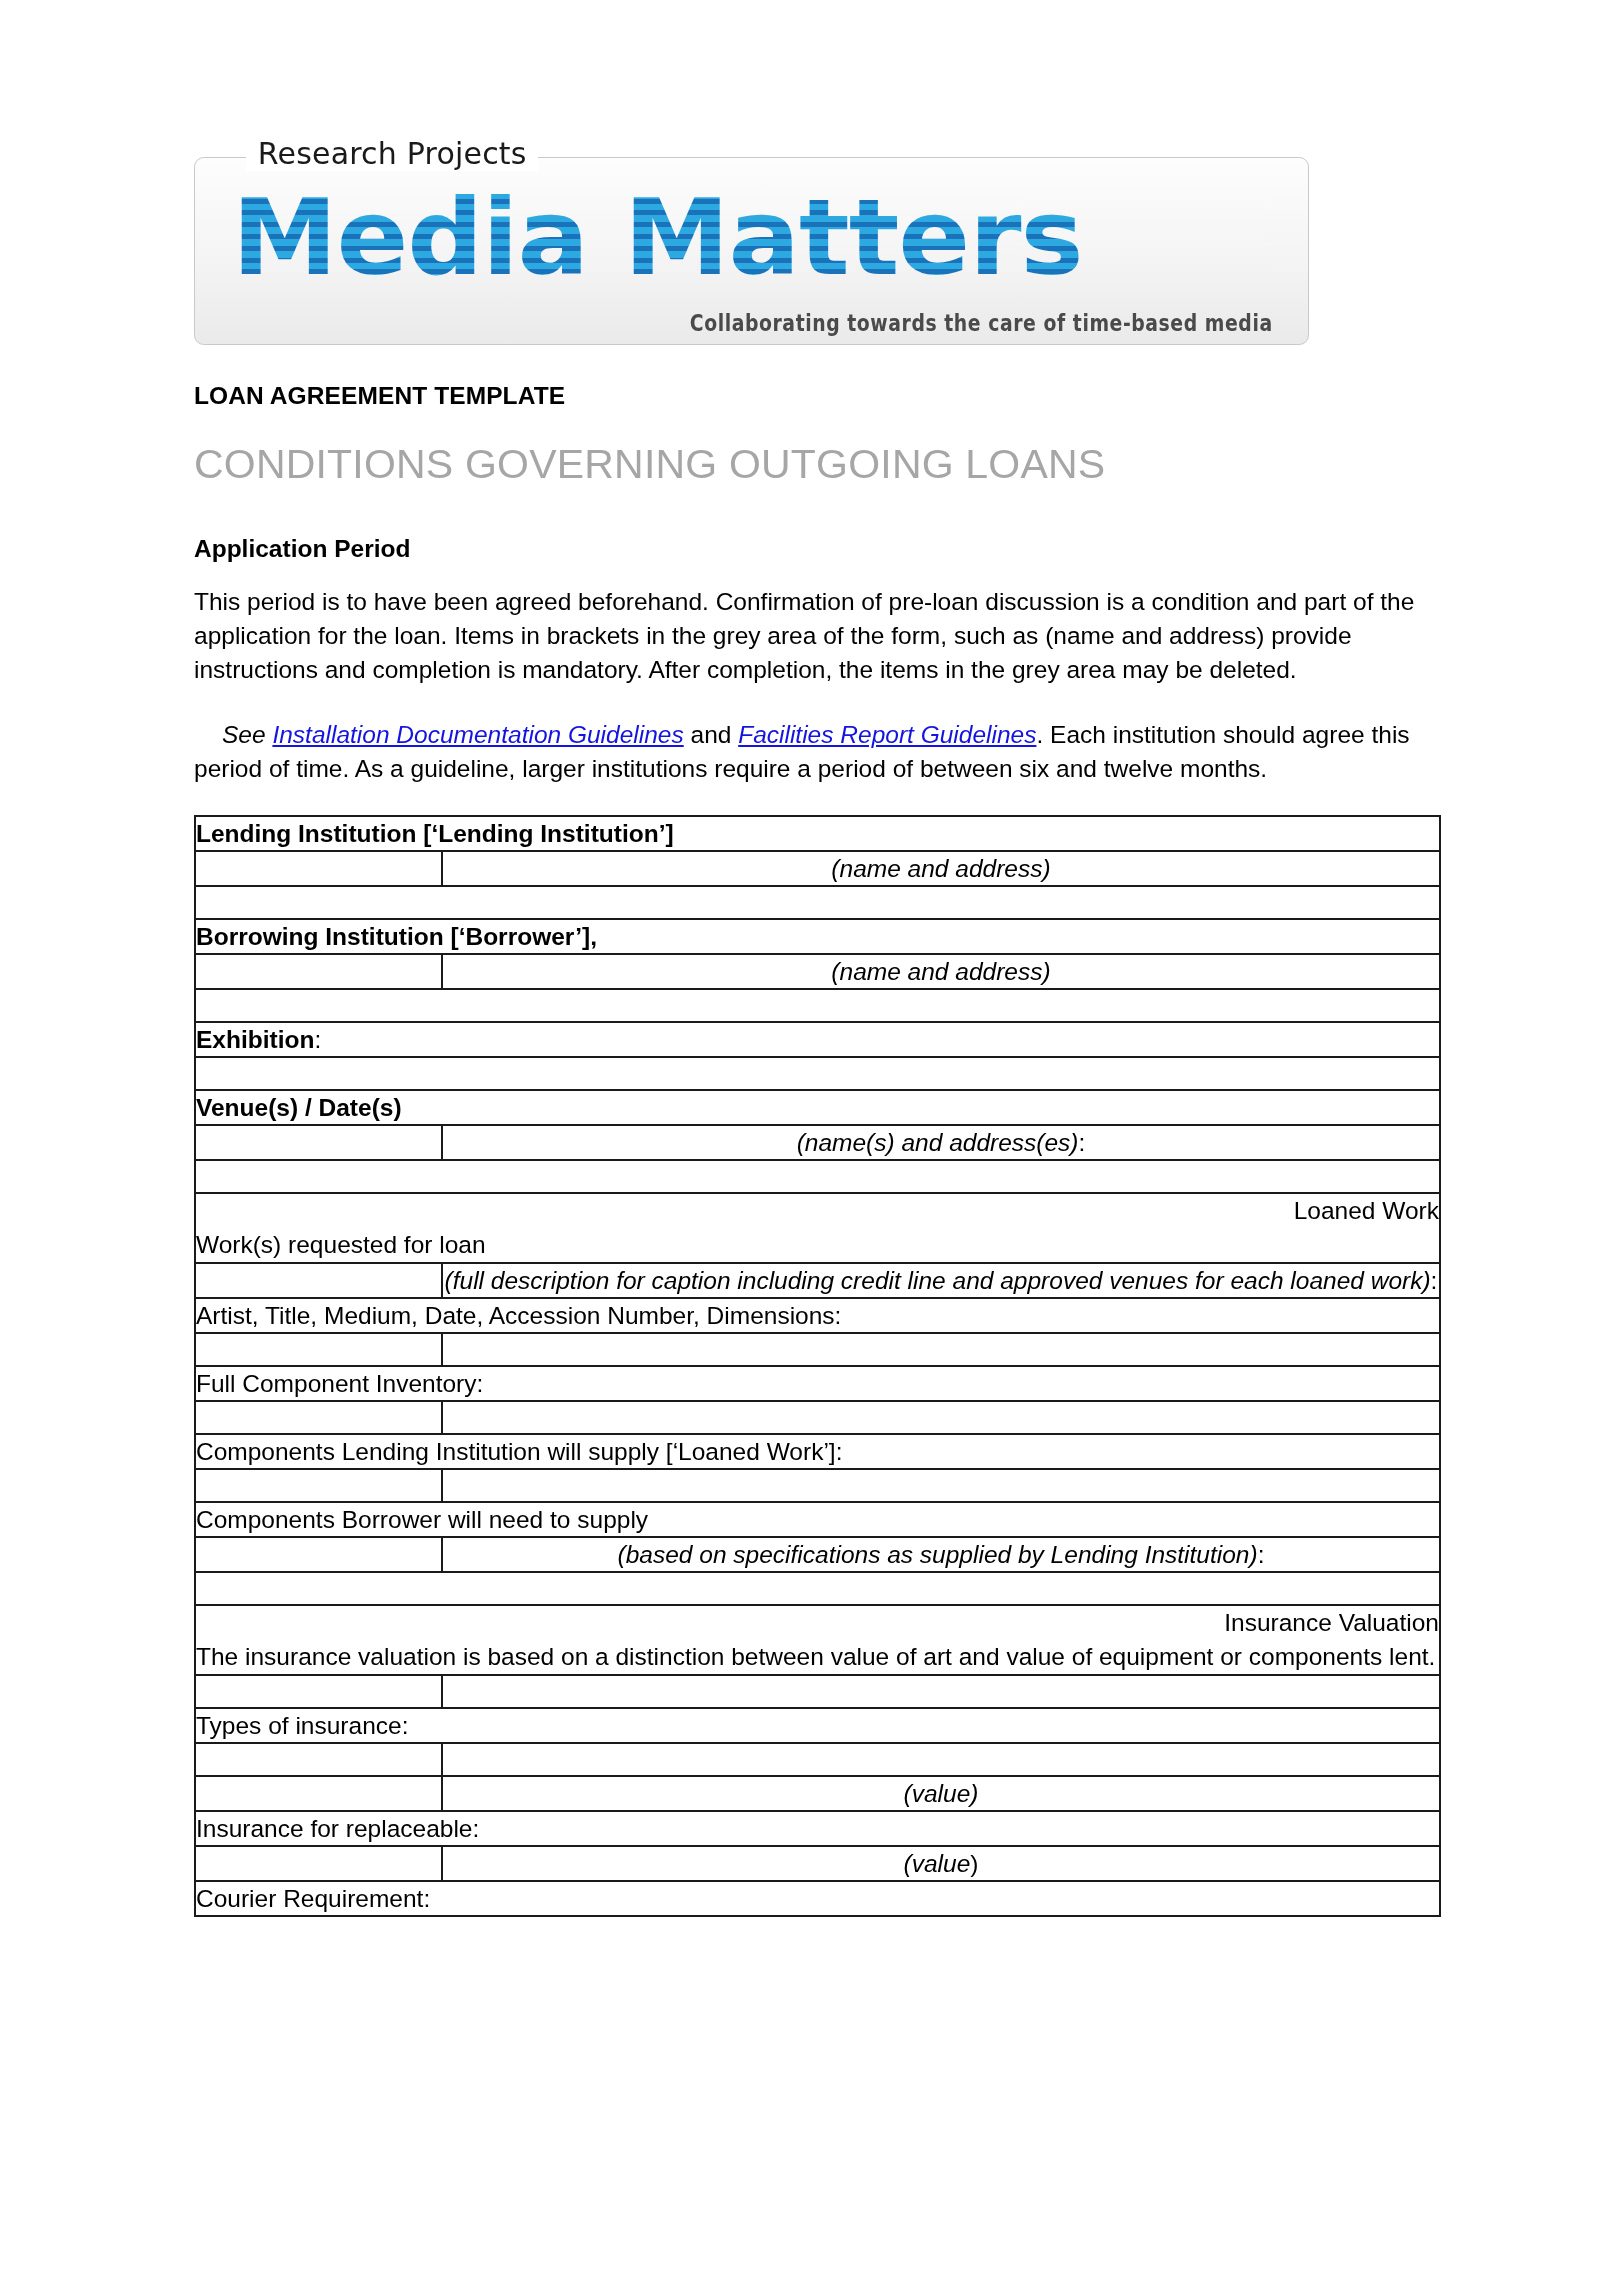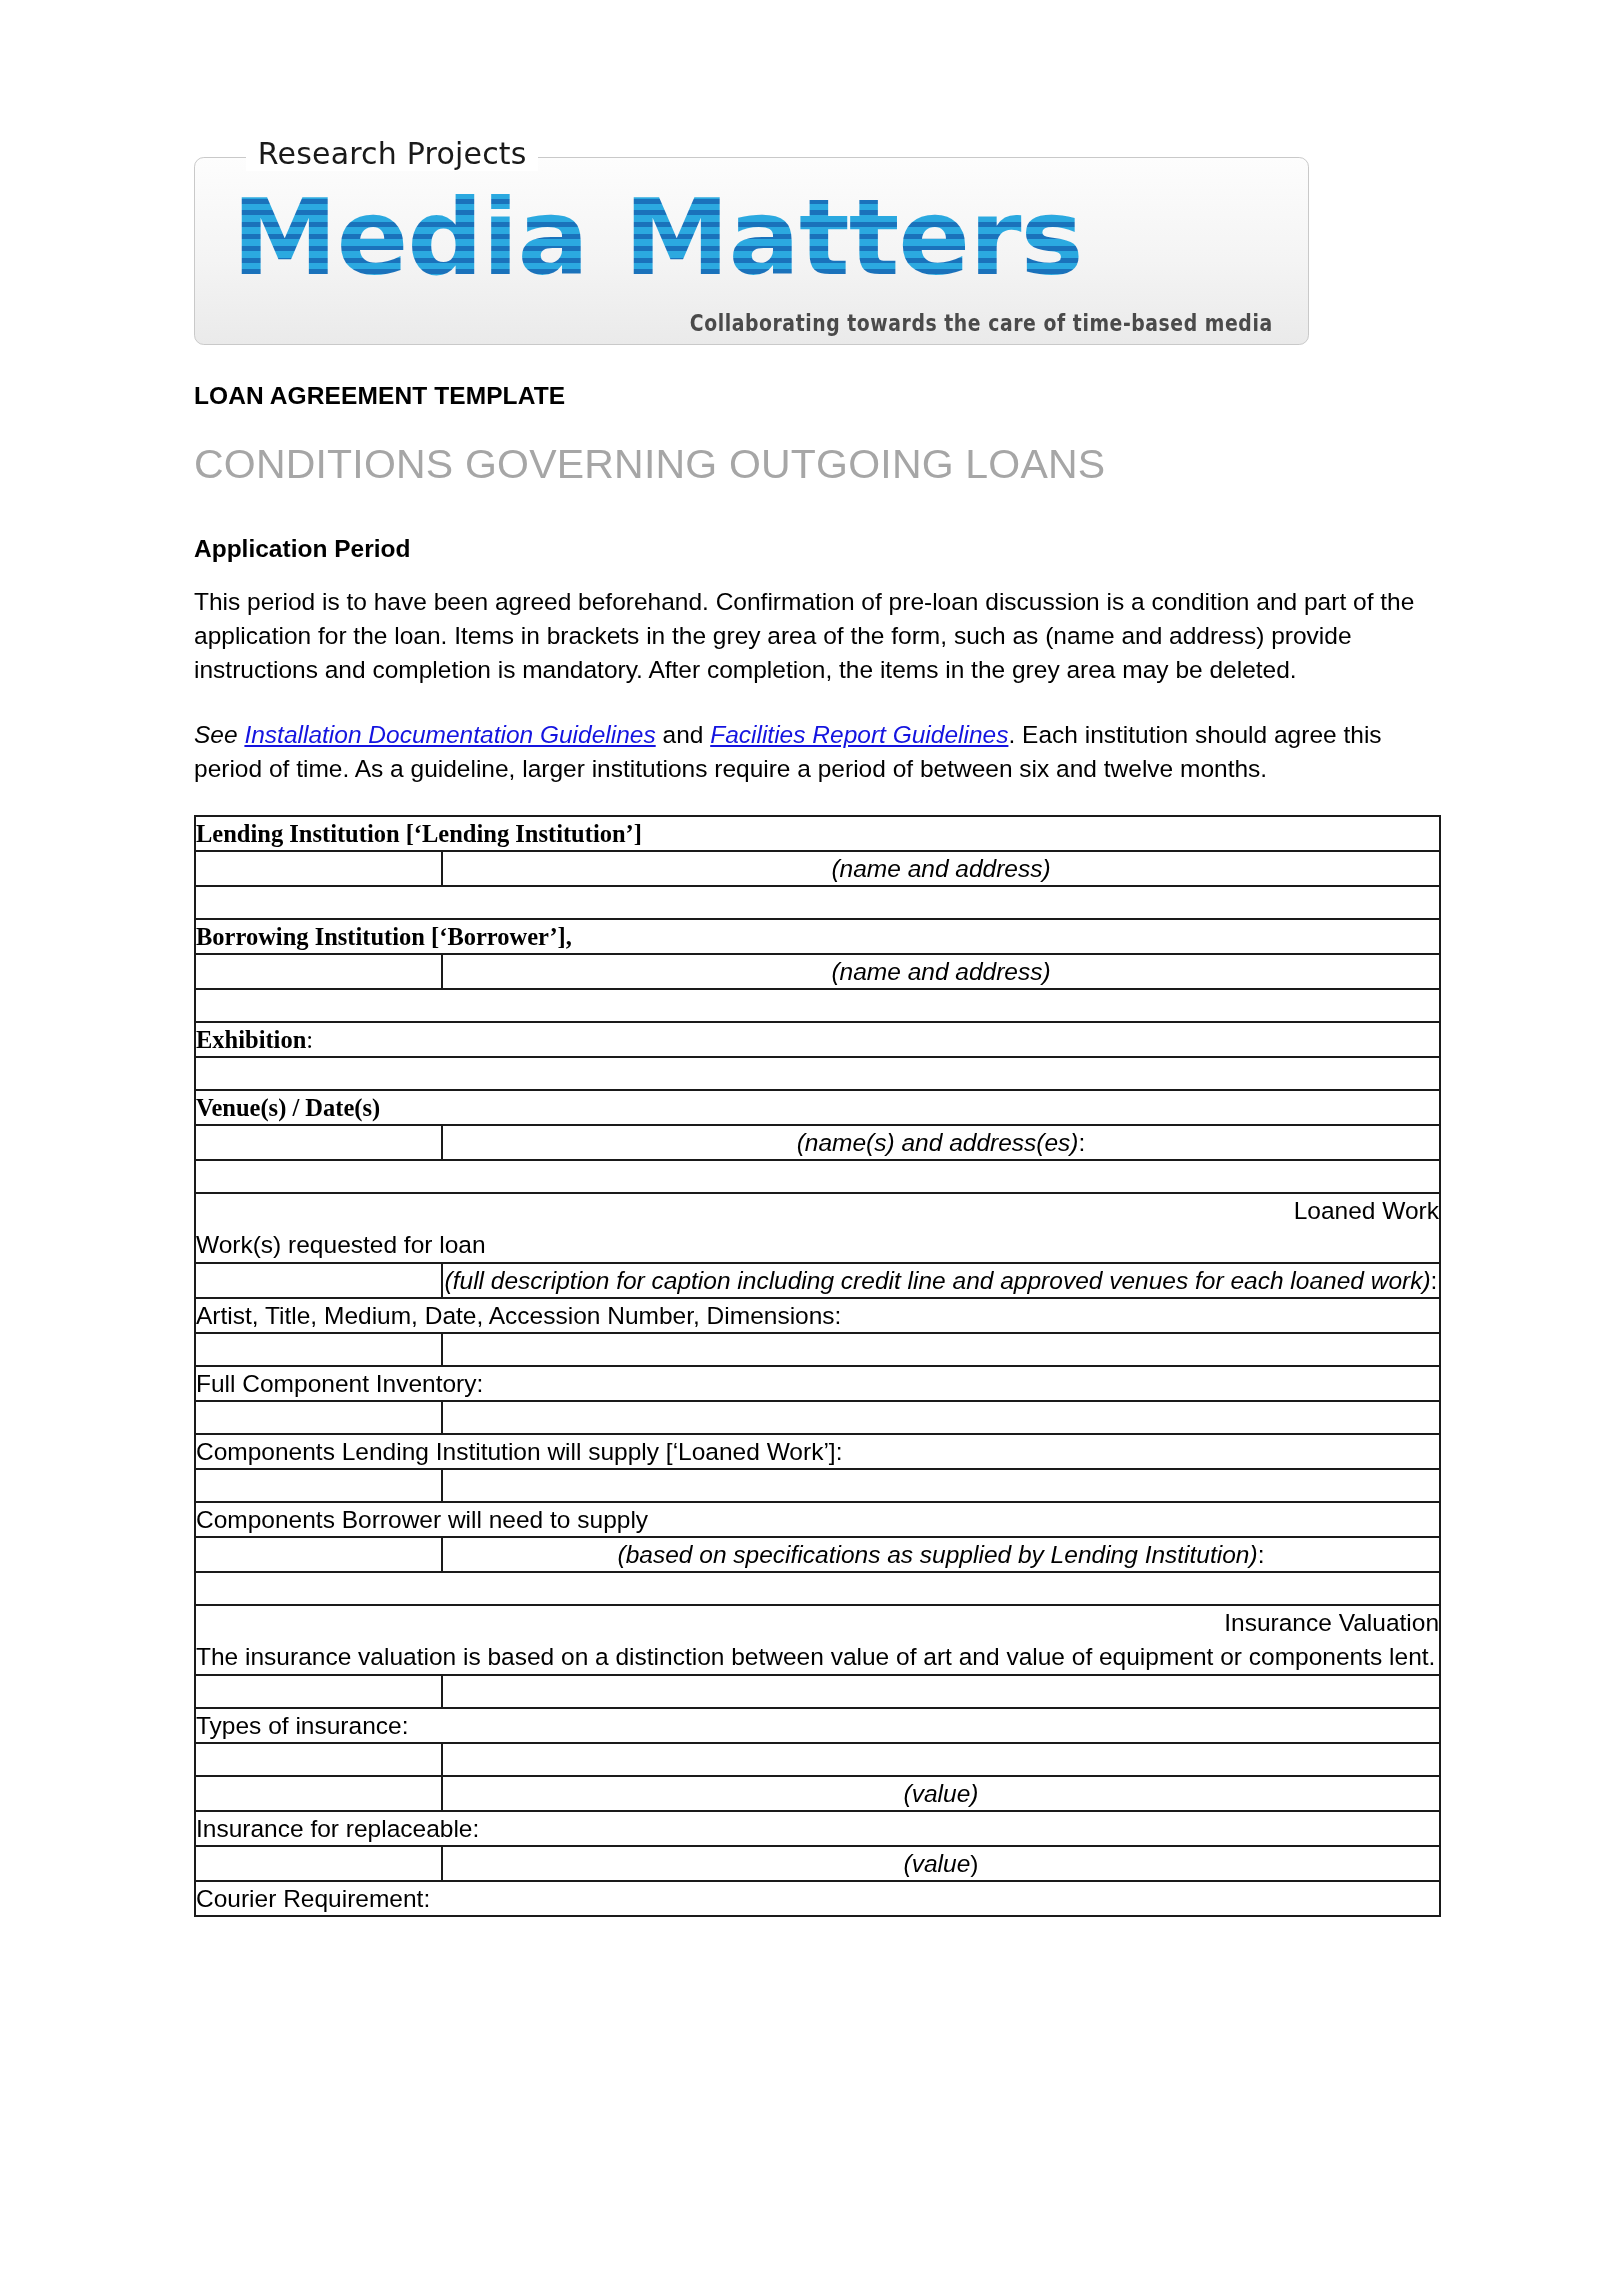--- a/index.html
+++ b/index.html
@@ -119,20 +119,21 @@
     font-size: 24.5px;
     line-height: 34px;
     margin: 0;
     text-align: left;
   }
   .para.spaced {
     margin-top: 31px;
   }
   .lead-italic {
     font-style: italic;
+    margin-left: 28px;
   }
   .doclink {
     color: #1414e0;
     text-decoration: underline;
     font-style: italic;
     cursor: pointer;
   }
 
   
   .form-table {
@@ -150,21 +151,20 @@
     background: #ffffff;
   }
 
   .cell-label {
     padding: 4.9px 0 6.9px 23.5px;
     font-size: 24.5px;
     line-height: 33px;
   }
   .cell-label.bold {
     font-weight: 700;
-    font-family: Liberation Serif, serif;
   }
   .cell-label .normal-tail {
     font-weight: 400;
   }
 
   .cell-blank-left {
     width: 247px;
     background: #ffffff;
     border-right: 2px solid #1a1a1a;
   }

